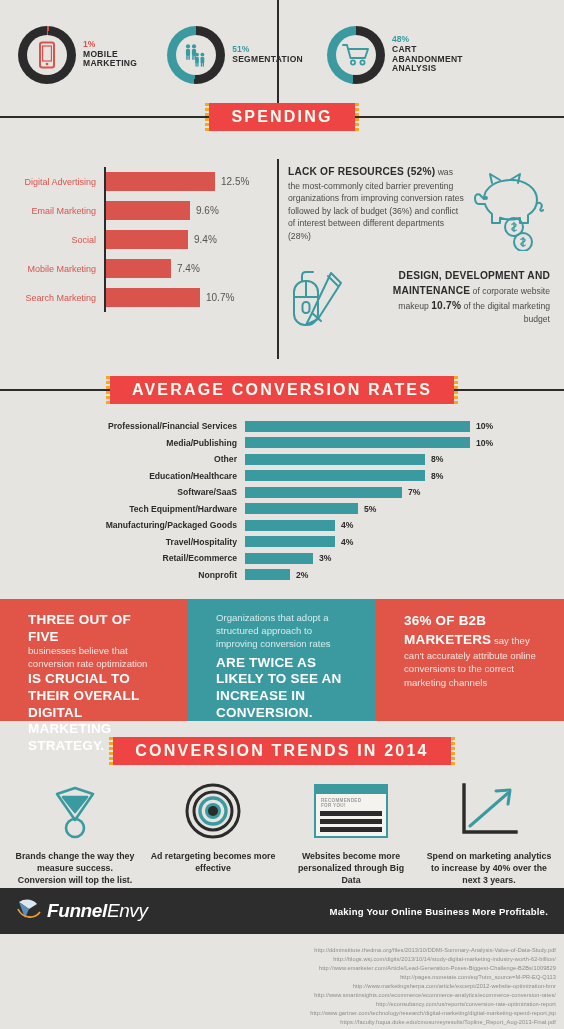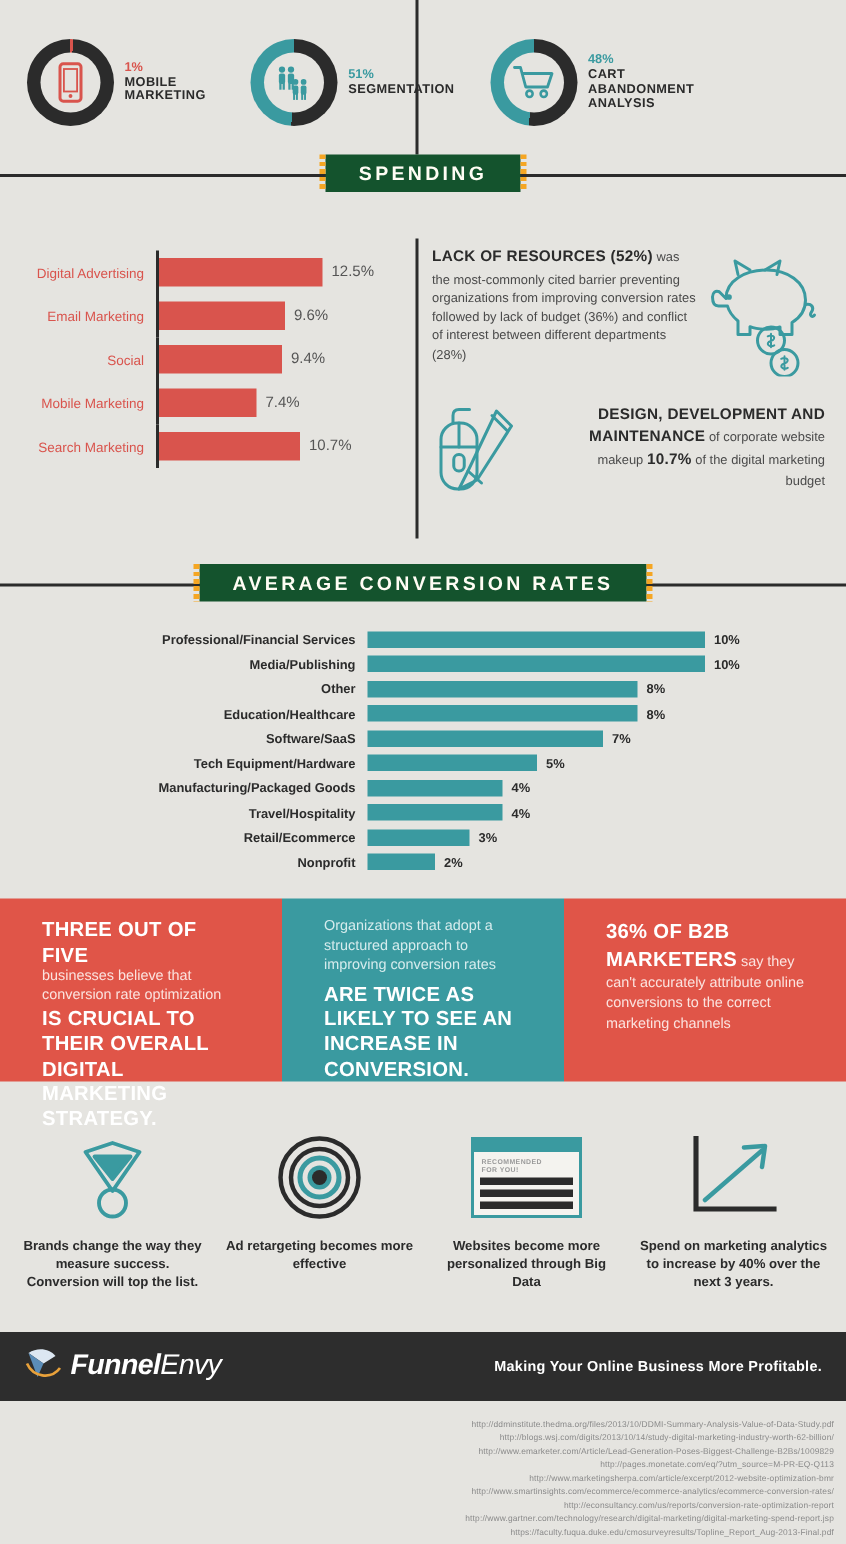--- a/index.html
+++ b/index.html
@@ -49,22 +49,22 @@
   }
 
   
   .banner-wrap { position: relative; text-align: center; }
   .banner-rule {
     position: absolute; left: 0; right: 0; top: 50%;
     height: 2px; background: #2b2b2b;
   }
   .banner {
     position: relative; display: inline-block;
-    background: #14532d; color: #fffdf4;
-    font-size: 13px; font-weight: bold; letter-spacing: 2.2px;
+    background: #ef4444; color: #fffdf4;
+    font-size: 16px; font-weight: bold; letter-spacing: 2.2px;
     padding: 5px 22px;
   }
   .banner::before, .banner::after {
     content: ""; position: absolute; top: 0; bottom: 0; width: 4px;
     background: repeating-linear-gradient(to bottom, #f5a623 0 3px, transparent 3px 5px);
   }
   .banner::before { left: -4px; }
   .banner::after  { right: -4px; }
 
   
@@ -396,20 +396,23 @@
     <div class="big" style="margin-top:4px;">ARE TWICE AS LIKELY TO SEE AN INCREASE IN CONVERSION.</div>
   </div>
   <div class="q q3">
     <div class="mix">
       <b>36% OF B2B MARKETERS</b><span> say they can't accurately attribute online conversions to the correct marketing channels</span>
     </div>
   </div>
 </div>
 
 <div class="trends-sec">
+  <div class="banner-wrap" style="height:26px;">
+    <span class="banner">CONVERSION TRENDS IN 2014</span>
+  </div>
 
   <div class="trend-row">
     <div class="trend">
       <div class="trend-icon">
         <svg width="52" height="58" viewBox="0 0 52 58">
           <g fill="none" stroke="#3a9aa0" stroke-width="2.6" stroke-linejoin="round">
             <path d="M26 6 L44 12 L26 38 L8 12 Z"></path>
             <path d="M14 15 L38 15 L26 30 Z" fill="#3a9aa0"></path>
             <circle cx="26" cy="46" r="9"></circle>
           </g>

